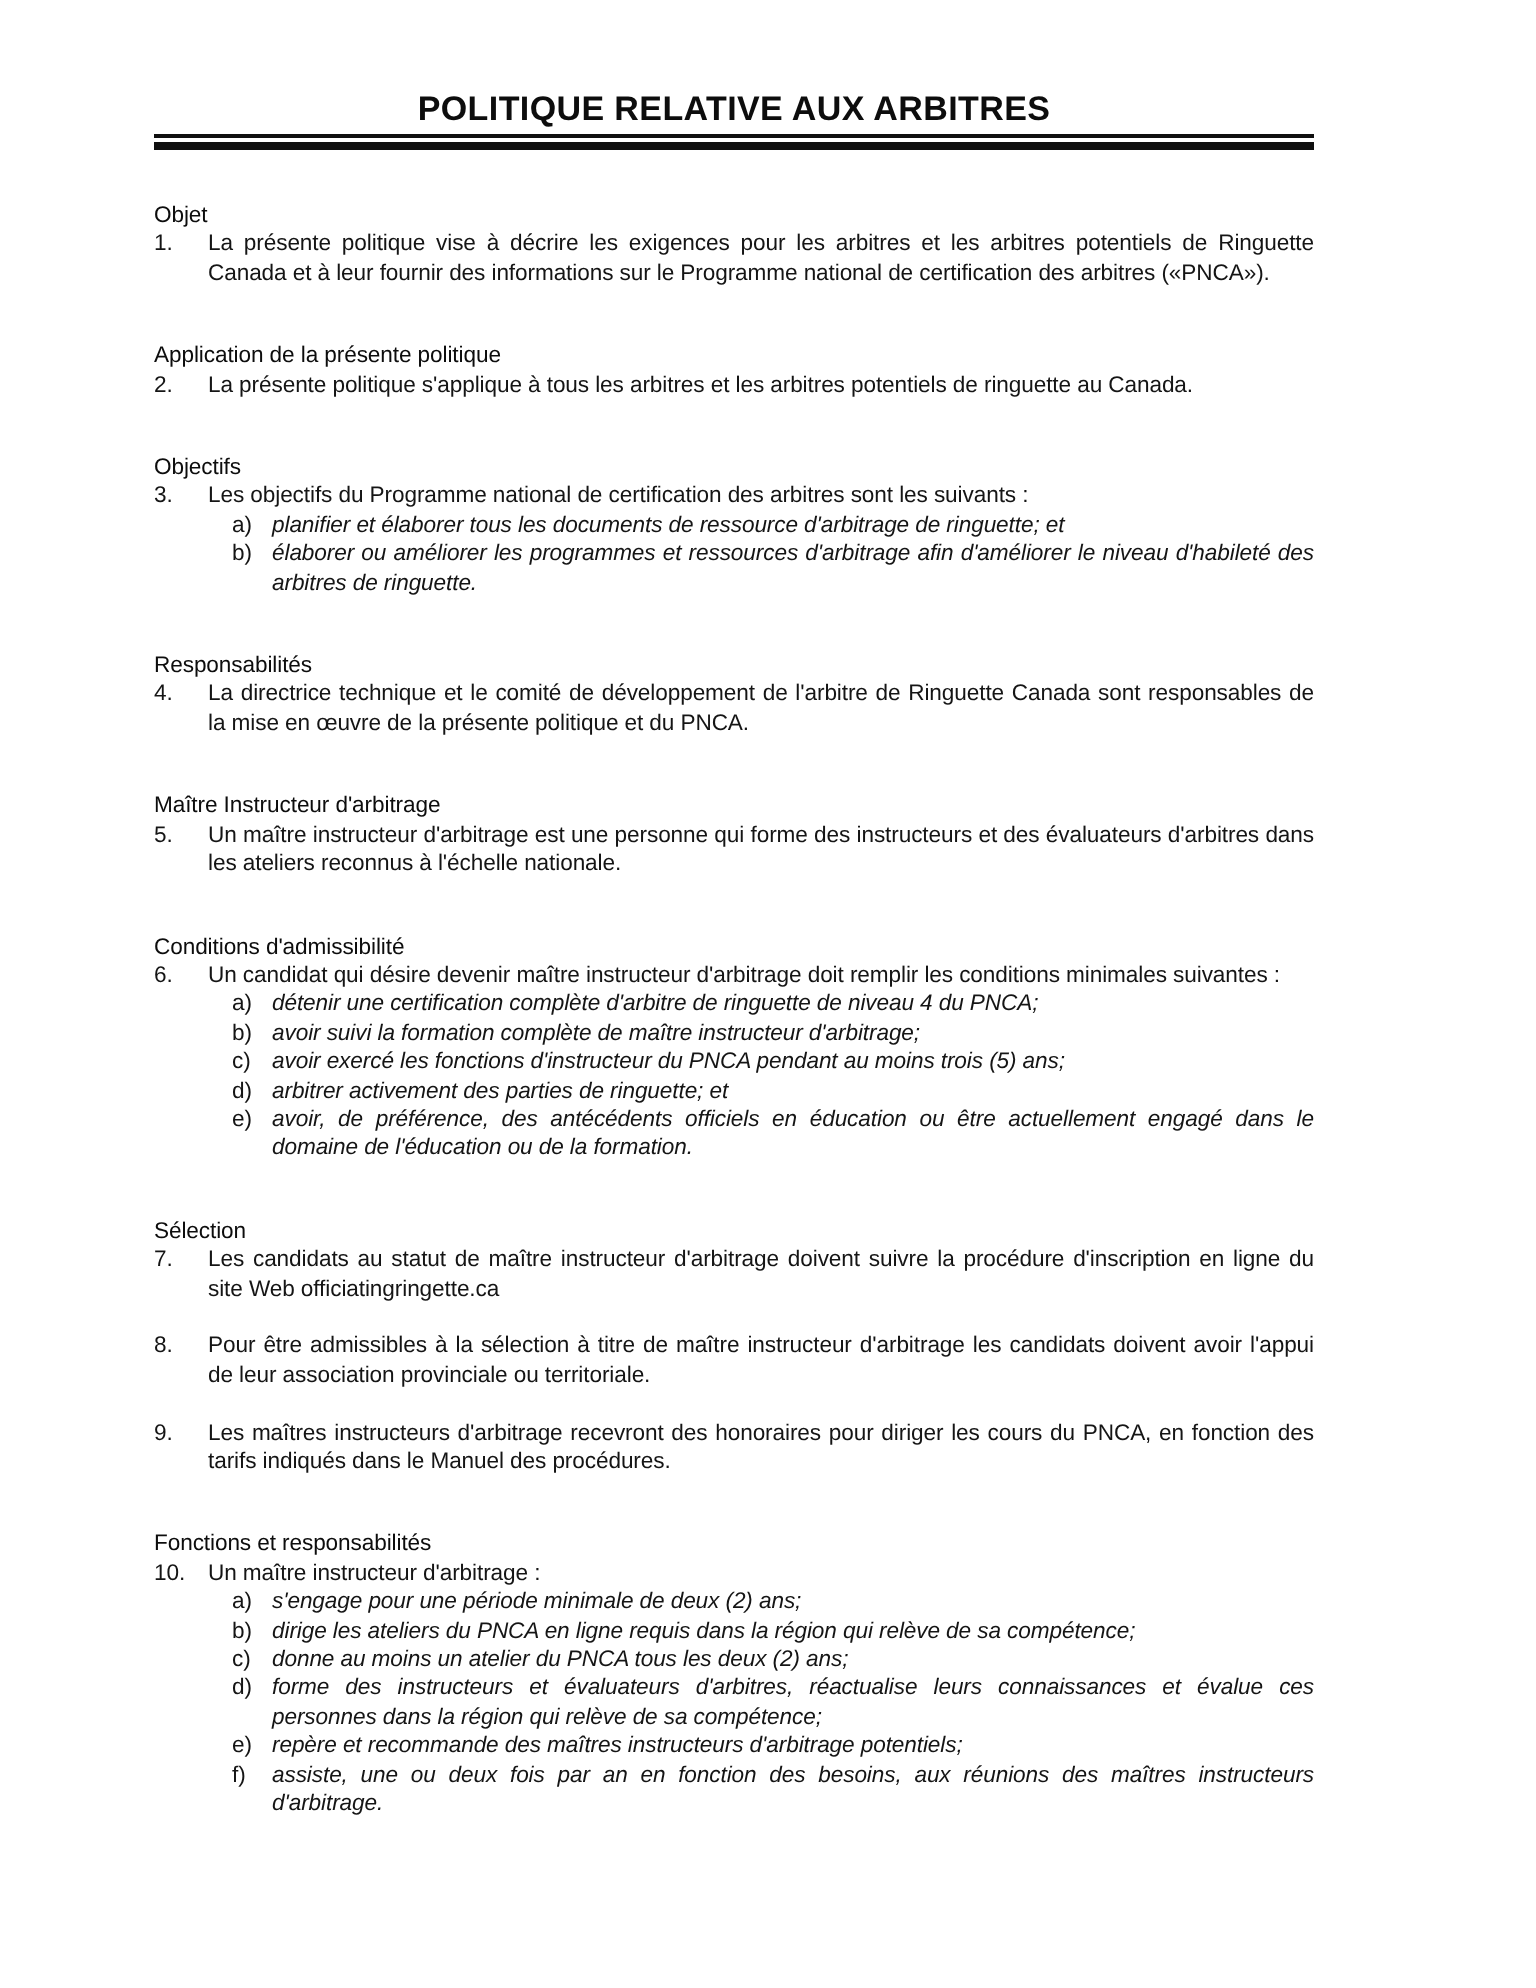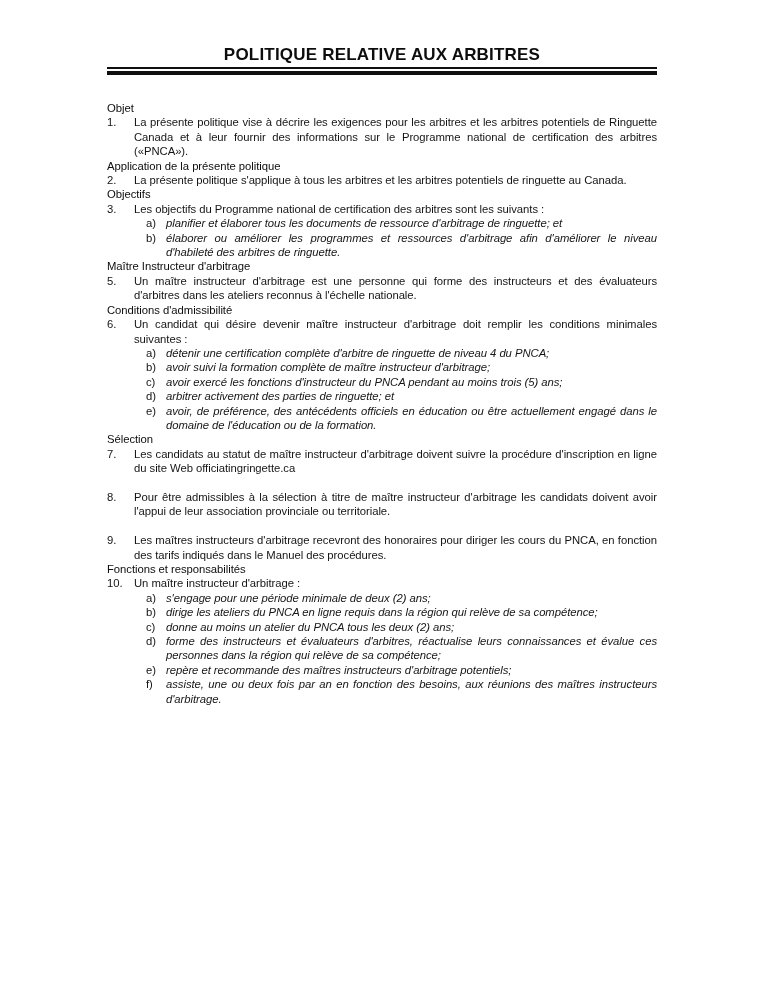--- a/index.html
+++ b/index.html
@@ -5,21 +5,21 @@
   html, body { margin: 0; padding: 0; background: #ffffff; }
   body {
     width: 768px; height: 994px;
     font-family: "Liberation Sans", sans-serif;
     color: #161616;
     overflow: hidden;
   }
   .page {
     box-sizing: border-box;
     width: 768px; height: 994px;
-    padding: 45px 111px 0 107px;
+    padding: 45px 111px 0 77px;
     background: #ffffff;
     overflow: hidden;
   }
   .doc-title {
     margin: 0;
     text-align: center;
     font-size: 17px;
     line-height: 19px;
     font-weight: 700;
     letter-spacing: 0.2px;
@@ -31,21 +31,21 @@
     border-top: 2px solid #0f0f0f;   
     border-bottom: 4px solid #0f0f0f;
   }
   .doc-body {
     margin-top: 26px;
     font-size: 11.3px;
     line-height: 14.4px;
     letter-spacing: -0.05px;
     color: #151515;
   }
-  .doc-section { margin-top: 0; }
+  .doc-section { margin-top: 27px; }
   .doc-section:first-child { margin-top: 0; }
   .sec-heading {
     margin: 0;
     font-size: 11.3px;
     line-height: 14.4px;
     font-weight: 400;
     color: #0d0d0d;
   }
   .item { display: flex; align-items: flex-start; }
   .item + .item { margin-top: 14.4px; }
@@ -102,20 +102,30 @@
   </div>
 
   <div class="subitem">
     <span class="sub-letter">b)</span>
     <p class="sub-text">élaborer ou améliorer les programmes et ressources d'arbitrage afin d'améliorer le niveau d'habileté des arbitres de ringuette.</p>
   </div>
 </div>
   </div>
 </section>
 
+  <section class="doc-section">
+    <h2 class="sec-heading">Responsabilités</h2>
+
+  <div class="item">
+    <span class="num">4.</span>
+    <div class="item-body">
+      <p class="item-text jtext">La directrice technique et le comité de développement de l'arbitre de Ringuette Canada sont responsables de la mise en œuvre de la présente politique et du PNCA.</p>
+    </div>
+  </div>
+</section>
 
   <section class="doc-section">
     <h2 class="sec-heading">Maître Instructeur d'arbitrage</h2>
 
   <div class="item">
     <span class="num">5.</span>
     <div class="item-body">
       <p class="item-text jtext">Un maître instructeur d'arbitrage est une personne qui forme des instructeurs et des évaluateurs d'arbitres dans les ateliers reconnus à l'échelle nationale.</p>
     </div>
   </div>

